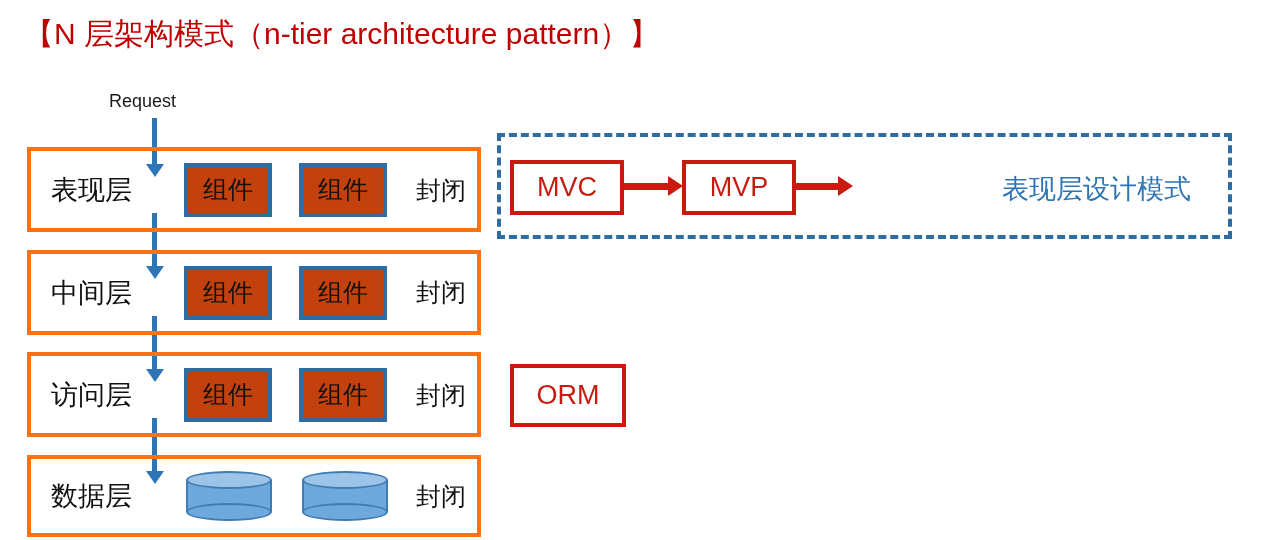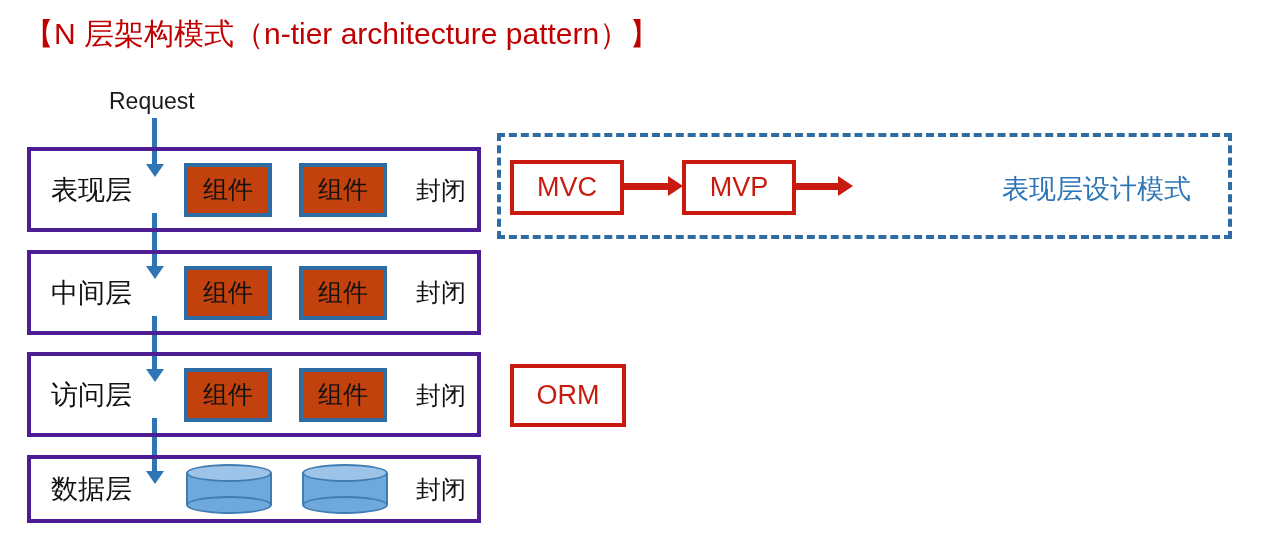--- a/index.html
+++ b/index.html
@@ -28,21 +28,21 @@
     color: #C00000;
     white-space: nowrap;
     letter-spacing: 0px;
   }
 
   
   #request-label {
     position: absolute;
     left: 109px;
     top: 85px;
-    font-size: 23px;
+    font-size: 18px;
     line-height: 32px;
     color: #1a1a1a;
     white-space: nowrap;
   }
 
   .flow-seg {
     position: absolute;
     left: 152px;
     width: 5px;
     background: #2E75B6;
@@ -55,21 +55,21 @@
     border-right: 9px solid transparent;
     border-top: 13px solid #2E75B6;
     left: 146px;
   }
 
   
   .layer {
     position: absolute;
     left: 27px;
     width: 454px;
-    border: 4px solid #4c1d95;
+    border: 4px solid #f97316;
     box-sizing: border-box;
     background: transparent;
   }
   .layer-name {
     position: absolute;
     left: 20px;
     top: 50%;
     transform: translateY(-50%);
     font-size: 27px;
     line-height: 34px;
@@ -268,21 +268,21 @@
     <div class="layer-closed">封闭</div>
   </div>
 
   <div class="layer" style="top:352px; height:85px;">
     <div class="layer-name">访问层</div>
     <div class="component c1">组件</div>
     <div class="component c2">组件</div>
     <div class="layer-closed">封闭</div>
   </div>
 
-  <div class="layer" style="top:455px; height:68px;">
+  <div class="layer" style="top:455px; height:82px;">
     <div class="layer-name">数据层</div>
     <div class="cylinder d1">
       <div class="cyl-body"></div>
       <div class="cyl-bottom"></div>
       <div class="cyl-top"></div>
     </div>
     <div class="cylinder d2">
       <div class="cyl-body"></div>
       <div class="cyl-bottom"></div>
       <div class="cyl-top"></div>

